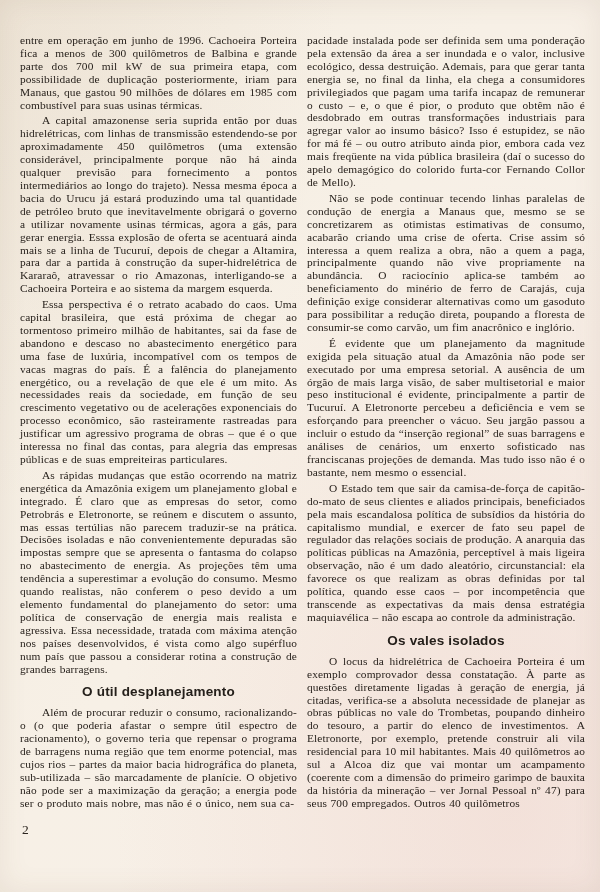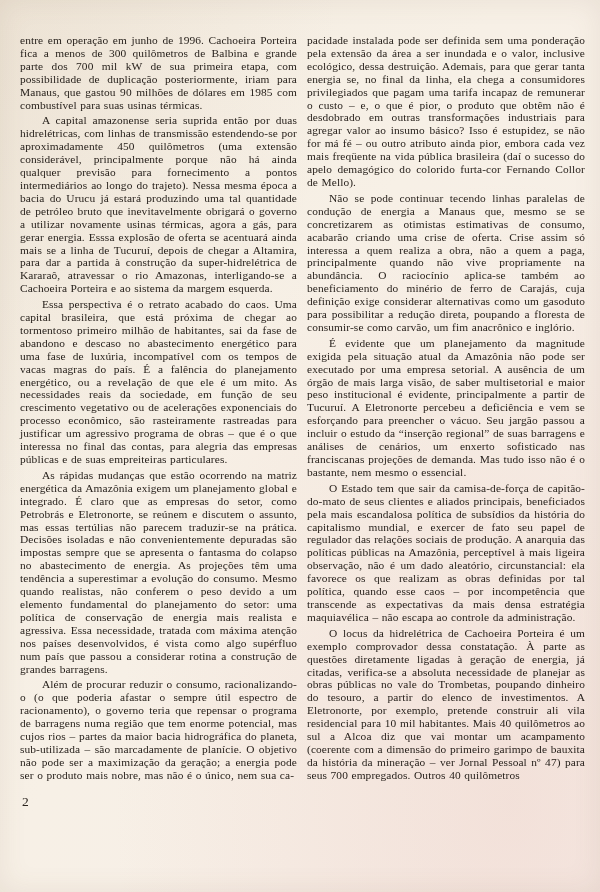--- a/index.html
+++ b/index.html
@@ -63,25 +63,27 @@
 </head>
 <body>
 
 <div class="page">
 
   <div class="col col-left">
     <p class="noindent">entre em operação em junho de 1996. Cachoeira Porteira fica a menos de 300 quilômetros de Balbina e grande parte dos 700 mil kW de sua primeira etapa, com possibilidade de duplicação posteriormente, iriam para Manaus, que gastou 90 milhões de dólares em 1985 com combustível para suas usinas térmicas.</p>
     <p>A capital amazonense seria suprida então por duas hidrelétricas, com linhas de transmissão estendendo-se por aproximadamente 450 quilômetros (uma extensão considerável, principalmente porque não há ainda qualquer previsão para fornecimento a pontos intermediários ao longo do trajeto). Nessa mesma época a bacia do Urucu já estará produzindo uma tal quantidade de petróleo bruto que inevitavelmente obrigará o governo a utilizar novamente usinas térmicas, agora a gás, para gerar energia. Esssa explosão de oferta se acentuará ainda mais se a linha de Tucuruí, depois de chegar a Altamira, para dar a partida à construção da super-hidrelétrica de Kararaô, atravessar o rio Amazonas, interligando-se a Cachoeira Porteira e ao sistema da margem esquerda.</p>
     <p>Essa perspectiva é o retrato acabado do caos. Uma capital brasileira, que está próxima de chegar ao tormentoso primeiro milhão de habitantes, sai da fase de abandono e descaso no abastecimento energético para uma fase de luxúria, incompatível com os tempos de vacas magras do país. É a falência do planejamento energético, ou a revelação de que ele é um mito. As necessidades reais da sociedade, em função de seu crescimento vegetativo ou de acelerações exponenciais do processo econômico, são rasteiramente rastreadas para justificar um agressivo programa de obras – que é o que interessa no final das contas, para alegria das empresas públicas e de suas empreiteiras particulares.</p>
     <p>As rápidas mudanças que estão ocorrendo na matriz energética da Amazônia exigem um planejamento global e integrado. É claro que as empresas do setor, como Petrobrás e Eletronorte, se reúnem e discutem o assunto, mas essas tertúlias não parecem traduzir-se na prática. Decisões isoladas e não convenientemente depuradas são impostas sempre que se apresenta o fantasma do colapso no abastecimento de energia. As projeções têm uma tendência a superestimar a evolução do consumo. Mesmo quando realistas, não conferem o peso devido a um elemento fundamental do planejamento do setor: uma política de conservação de energia mais realista e agressiva. Essa necessidade, tratada com máxima atenção nos países desenvolvidos, é vista como algo supérfluo num país que passou a considerar rotina a construção de grandes barragens.</p>
+    <h2>O útil desplanejamento</h2>
     <p><span>Além de procurar reduzir o consumo, racionalizando-o (o que poderia afastar o sempre </span><b>útil</b><span> espectro de racionamento), o governo teria que repensar o programa de barragens numa região que tem enorme potencial, mas cujos rios – partes da maior bacia hidrográfica do planeta, sub-utilizada – são marcadamente de planície. O objetivo não pode ser a maximização da geração; a energia pode ser o produto mais nobre, mas não é o único, nem sua ca-</span></p>
     <div class="pagenum">2</div>
   </div>
 
   <div class="col col-right">
     <p class="noindent">pacidade instalada pode ser definida sem uma ponderação pela extensão da área a ser inundada e o valor, inclusive ecológico, dessa destruição. Ademais, para que gerar tanta energia se, no final da linha, ela chega a consumidores privilegiados que pagam uma tarifa incapaz de remunerar o custo – e, o que é pior, o produto que obtêm não é desdobrado em outras transformações industriais para agregar valor ao insumo básico? Isso é estupidez, se não for má fé – ou outro atributo ainda pior, embora cada vez mais freqüente na vida pública brasileira (daí o sucesso do apelo demagógico do colorido furta-cor Fernando Collor de Mello).</p>
     <p>Não se pode continuar tecendo linhas paralelas de condução de energia a Manaus que, mesmo se se concretizarem as otimistas estimativas de consumo, acabarão criando uma crise de oferta. Crise assim só interessa a quem realiza a obra, não a quem a paga, principalmente quando não vive propriamente na abundância. O raciocínio aplica-se também ao beneficiamento do minério de ferro de Carajás, cuja definição exige considerar alternativas como um gasoduto para possibilitar a redução direta, poupando a floresta de consumir-se como carvão, um fim anacrônico e inglório.</p>
     <p>É evidente que um planejamento da magnitude exigida pela situação atual da Amazônia não pode ser executado por uma empresa setorial. A ausência de um órgão de mais larga visão, de saber multisetorial e maior peso institucional é evidente, principalmente a partir de Tucuruí. A Eletronorte percebeu a deficiência e vem se esforçando para preencher o vácuo. Seu jargão passou a incluir o estudo da “inserção regional” de suas barragens e análises de cenários, um enxerto sofisticado nas franciscanas projeções de demanda. Mas tudo isso não é o bastante, nem mesmo o essencial.</p>
     <p>O Estado tem que sair da camisa-de-força de capitão-do-mato de seus clientes e aliados principais, beneficiados pela mais escandalosa política de subsídios da história do capitalismo mundial, e exercer de fato seu papel de regulador das relações sociais de produção. A anarquia das políticas públicas na Amazônia, perceptível à mais ligeira observação, não é um dado aleatório, circunstancial: ela favorece os que realizam as obras definidas por tal política, quando esse caos – por incompetência que transcende as expectativas da mais densa estratégia maquiavélica – não escapa ao controle da administração.</p>
+    <h2>Os vales isolados</h2>
     <p><span>O </span><b>locus</b><span> da hidrelétrica de Cachoeira Porteira é um exemplo comprovador dessa constatação. À parte as questões diretamente ligadas à geração de energia, já citadas, verifica-se a absoluta necessidade de planejar as obras públicas no vale do Trombetas, poupando dinheiro do tesouro, a partir do elenco de investimentos. A Eletronorte, por exemplo, pretende construir ali vila residencial para 10 mil habitantes. Mais 40 quilômetros ao sul a Alcoa diz que vai montar um acampamento (coerente com a dimensão do primeiro garimpo de bauxita da história da mineração – </span><b>ver Jornal Pessoal nº 47</b><span>) para seus 700 empregados. Outros 40 quilômetros</span></p>
   </div>
 
 </div>
 
 </body></html>

